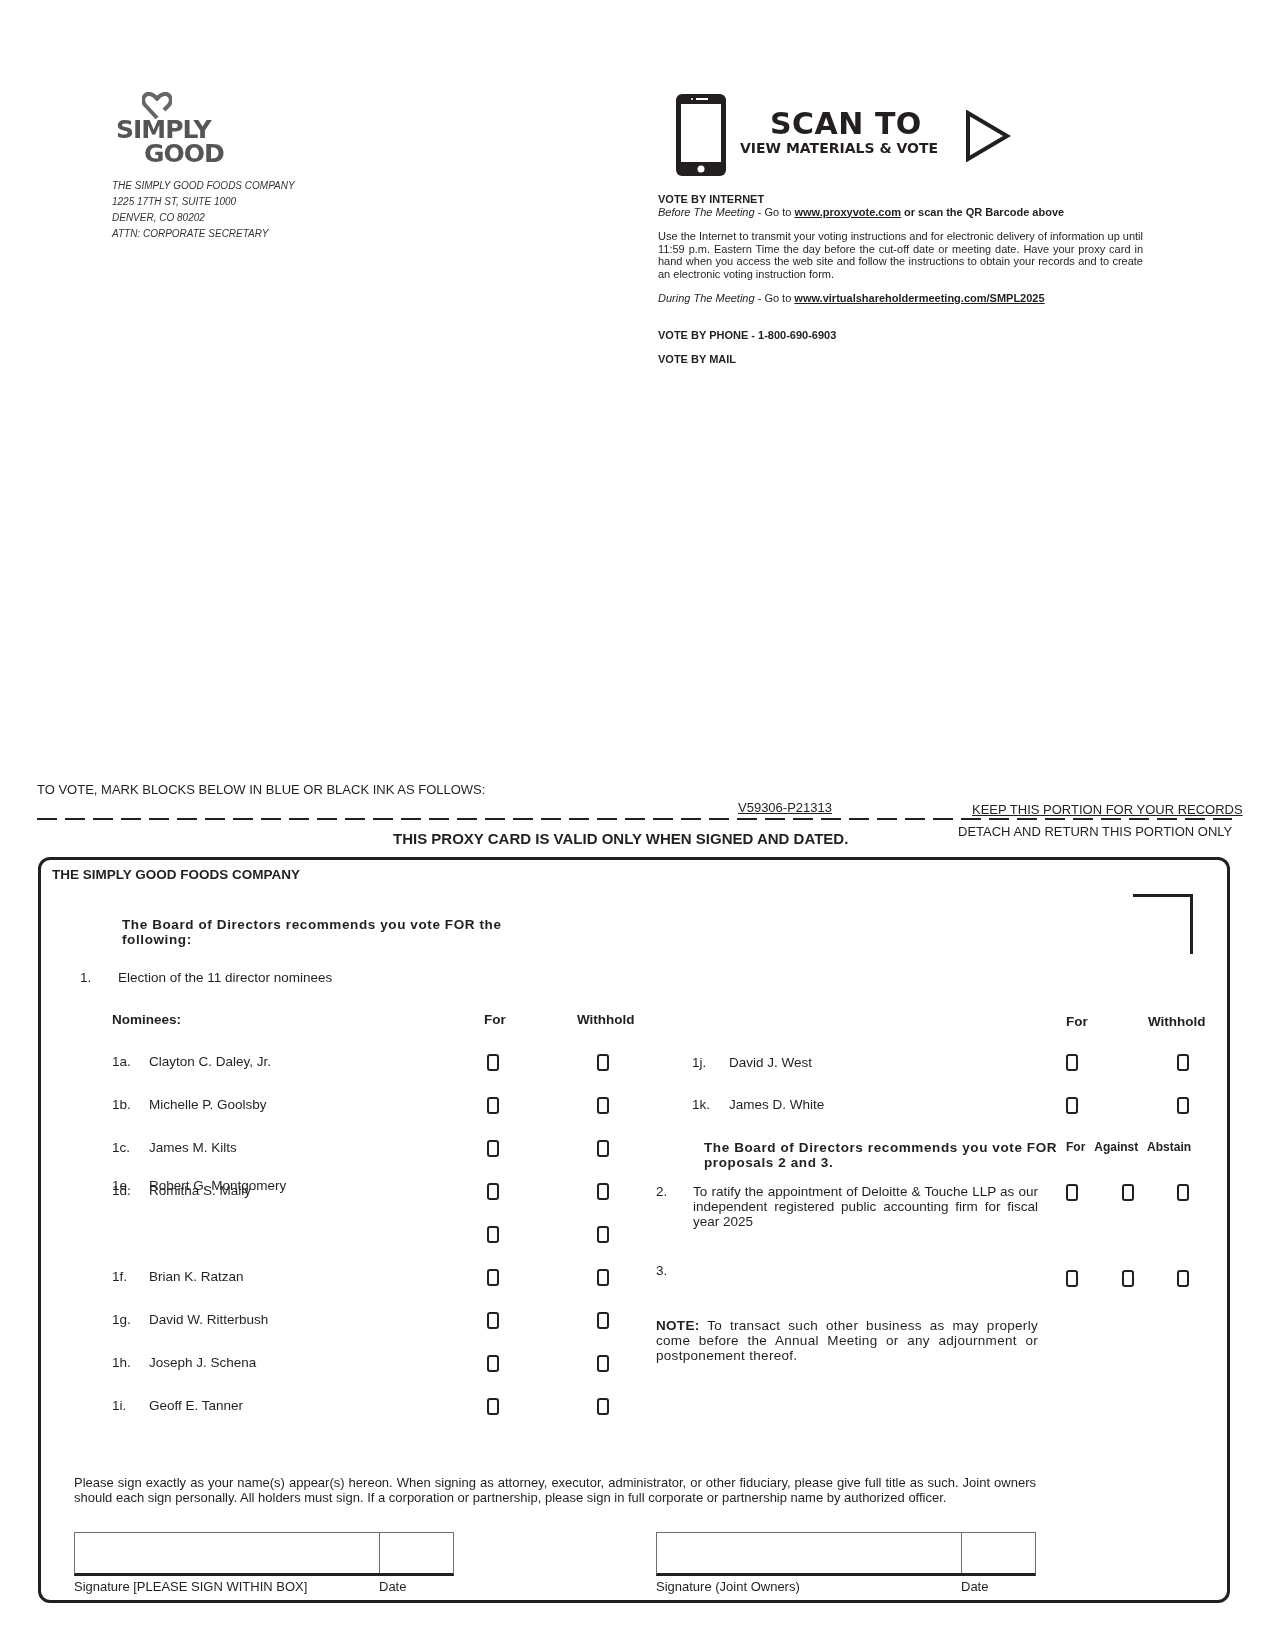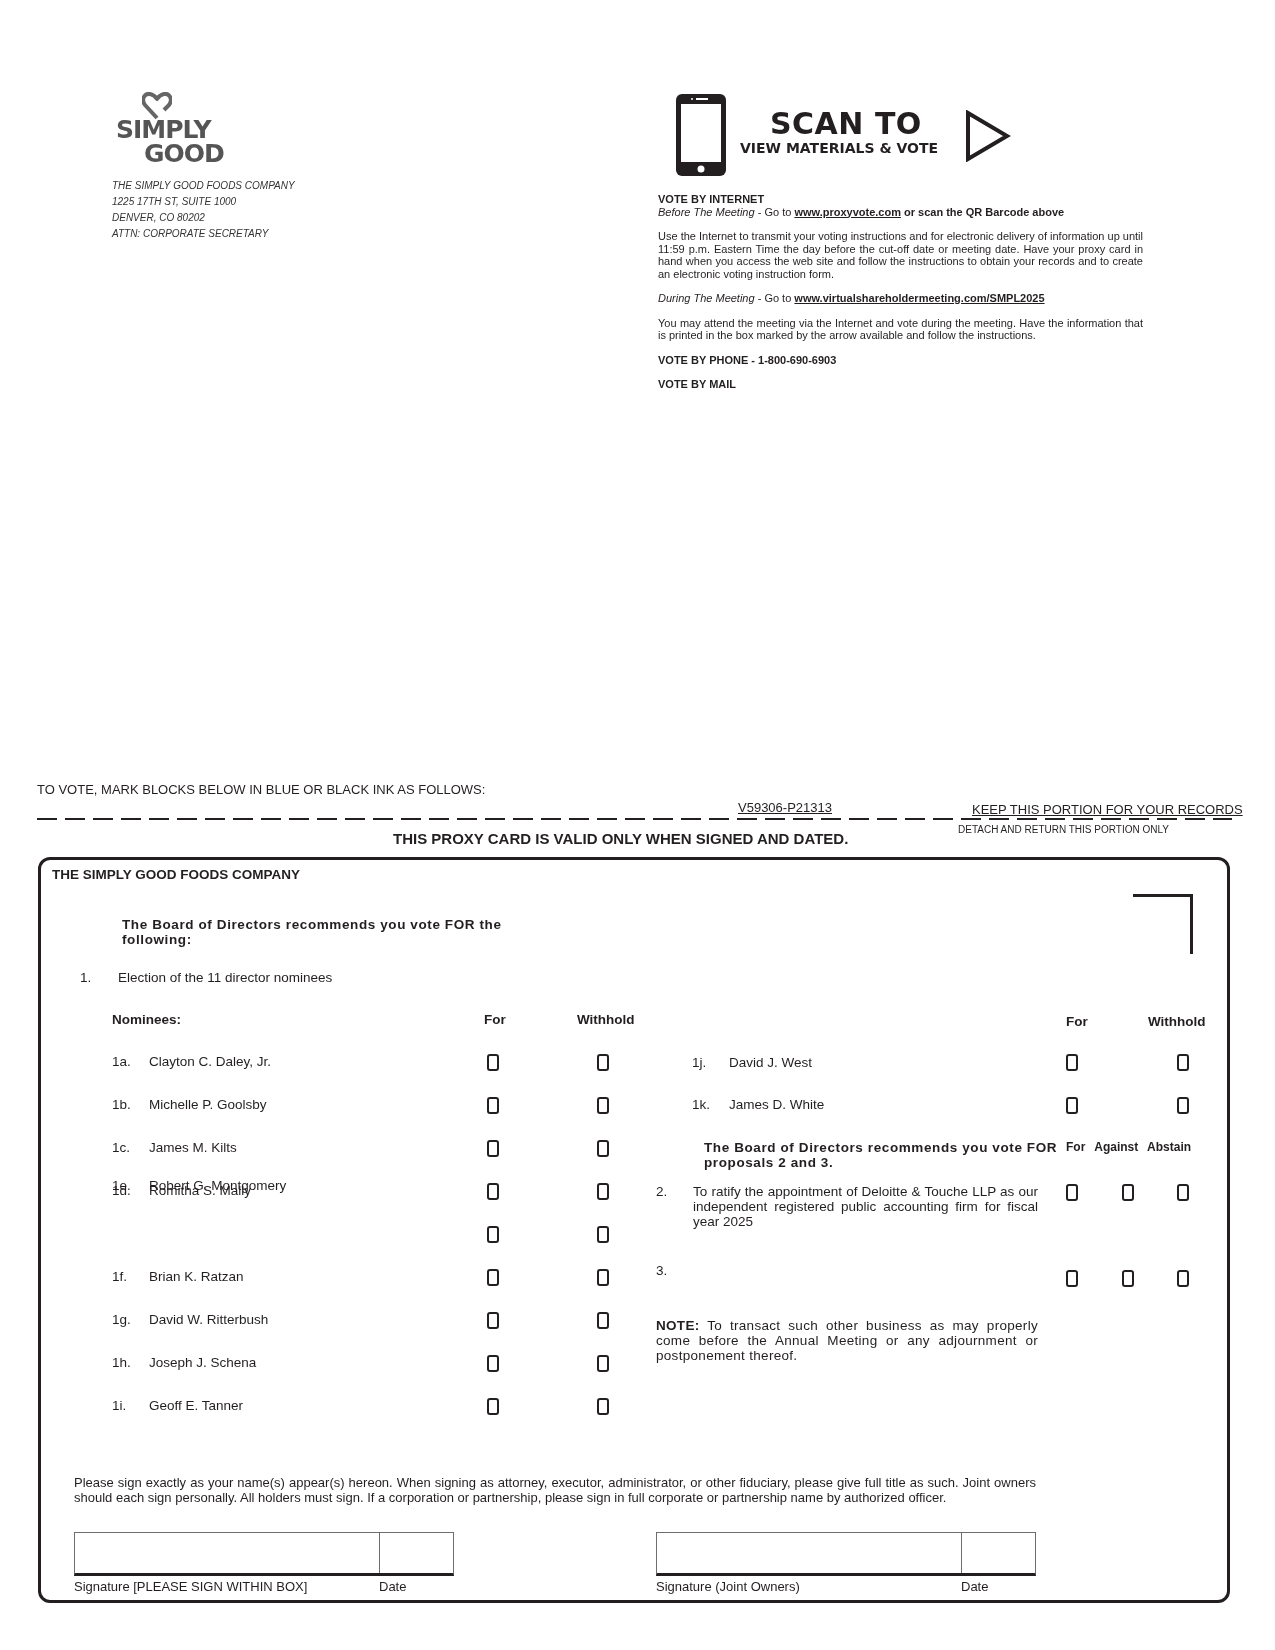--- a/index.html
+++ b/index.html
@@ -26,21 +26,21 @@
   .instr p { text-align: justify; }
   .instr .gap { height: 12px; }
   .instr .link { font-weight: bold; text-decoration: underline; }
   .instr em { font-style: italic; }
 
   
   .to-vote { left: 37px; top: 782px; font-size: 13px; color: #231f20; }
   .dash-line { left: 37px; top: 818px; width: 1195px; height: 2px; background: repeating-linear-gradient(90deg, #231f20 0 20px, transparent 20px 28px); }
   .ctrl-num { left: 738px; top: 800px; font-size: 13px; text-decoration: underline; }
   .keep { left: 972px; top: 802px; font-size: 13px; text-decoration: underline; }
-  .detach { left: 958px; top: 824px; font-size: 10px; }
+  .detach { left: 958px; top: 824px; font-size: 13px; }
   .valid { left: 393px; top: 830px; font-size: 15px; font-weight: bold; }
 
   
   .card { left: 38px; top: 857px; width: 1192px; height: 746px; border: 3px solid #231f20; border-radius: 12px; }
   .company { left: 52px; top: 867px; font-size: 13.5px; font-weight: bold; }
   .corner-mark { left: 1133px; top: 894px; width: 60px; height: 60px; border-top: 3px solid #231f20; border-right: 3px solid #231f20; }
   .board-rec { font-size: 13.5px; font-weight: bold; line-height: 15px; letter-spacing: 0.6px; margin-left: 48px; }
   .rec1 { left: 74px; top: 917px; width: 390px; }
   .item1 { left: 74px; top: 970px; font-size: 13.5px; margin-left: 6px; }
   .item1 .num { display: inline-block; width: 38px; }
@@ -109,21 +109,20 @@
   <div>
     <em>Before The Meeting</em><span> - Go to </span><span class="link">www.proxyvote.com</span><span class="h"> or scan the QR Barcode above</span>
   </div>
   <div class="gap"></div>
   <p>Use the Internet to transmit your voting instructions and for electronic delivery of information up until 11:59 p.m. Eastern Time the day before the cut-off date or meeting date. Have your proxy card in hand when you access the web site and follow the instructions to obtain your records and to create an electronic voting instruction form.</p>
   <div class="gap"></div>
   <div>
     <em>During The Meeting</em><span> - Go to </span><span class="link">www.virtualshareholdermeeting.com/SMPL2025</span>
   </div>
   <div class="gap"></div>
-  <p>You may attend the meeting via the Internet and vote during the meeting. Have the information that is printed in the box marked by the arrow available and follow the instructions.</p>
   <div class="gap"></div>
   <div class="h">VOTE BY PHONE - 1-800-690-6903</div>
   <div class="gap"></div>
   <div class="h">VOTE BY MAIL</div>
 </div>
 
 <div class="abs to-vote">TO VOTE, MARK BLOCKS BELOW IN BLUE OR BLACK INK AS FOLLOWS:</div>
 <div class="abs ctrl-num">V59306-P21313</div>
 <div class="abs keep">KEEP THIS PORTION FOR YOUR RECORDS</div>
 <div class="abs dash-line"></div>

